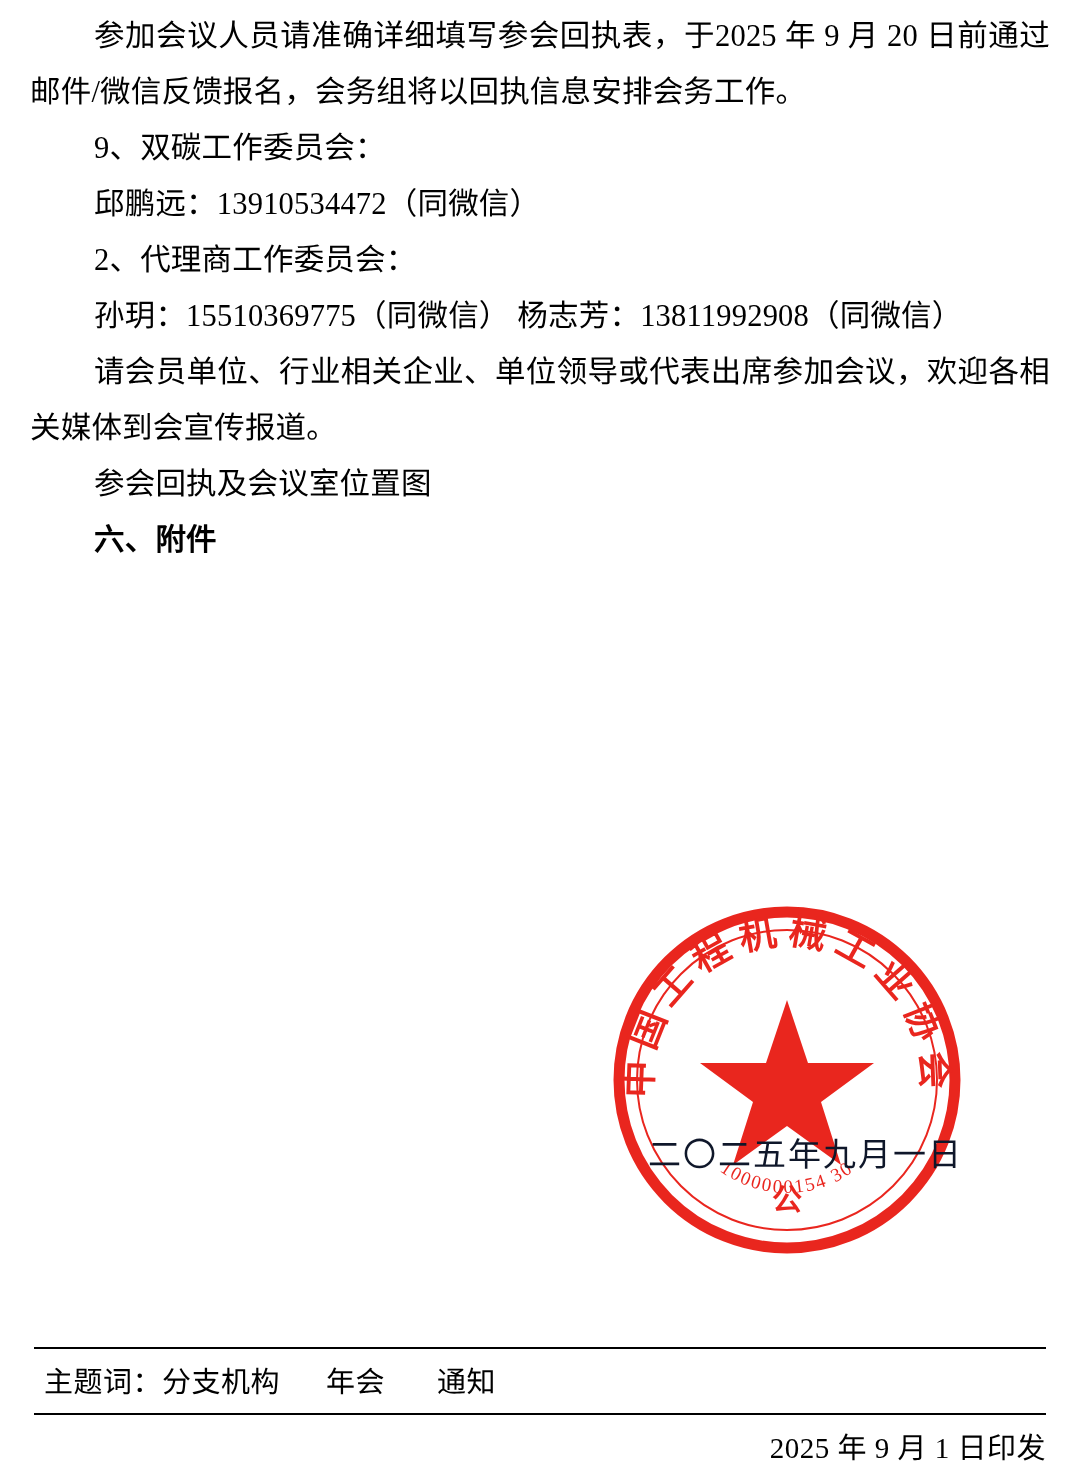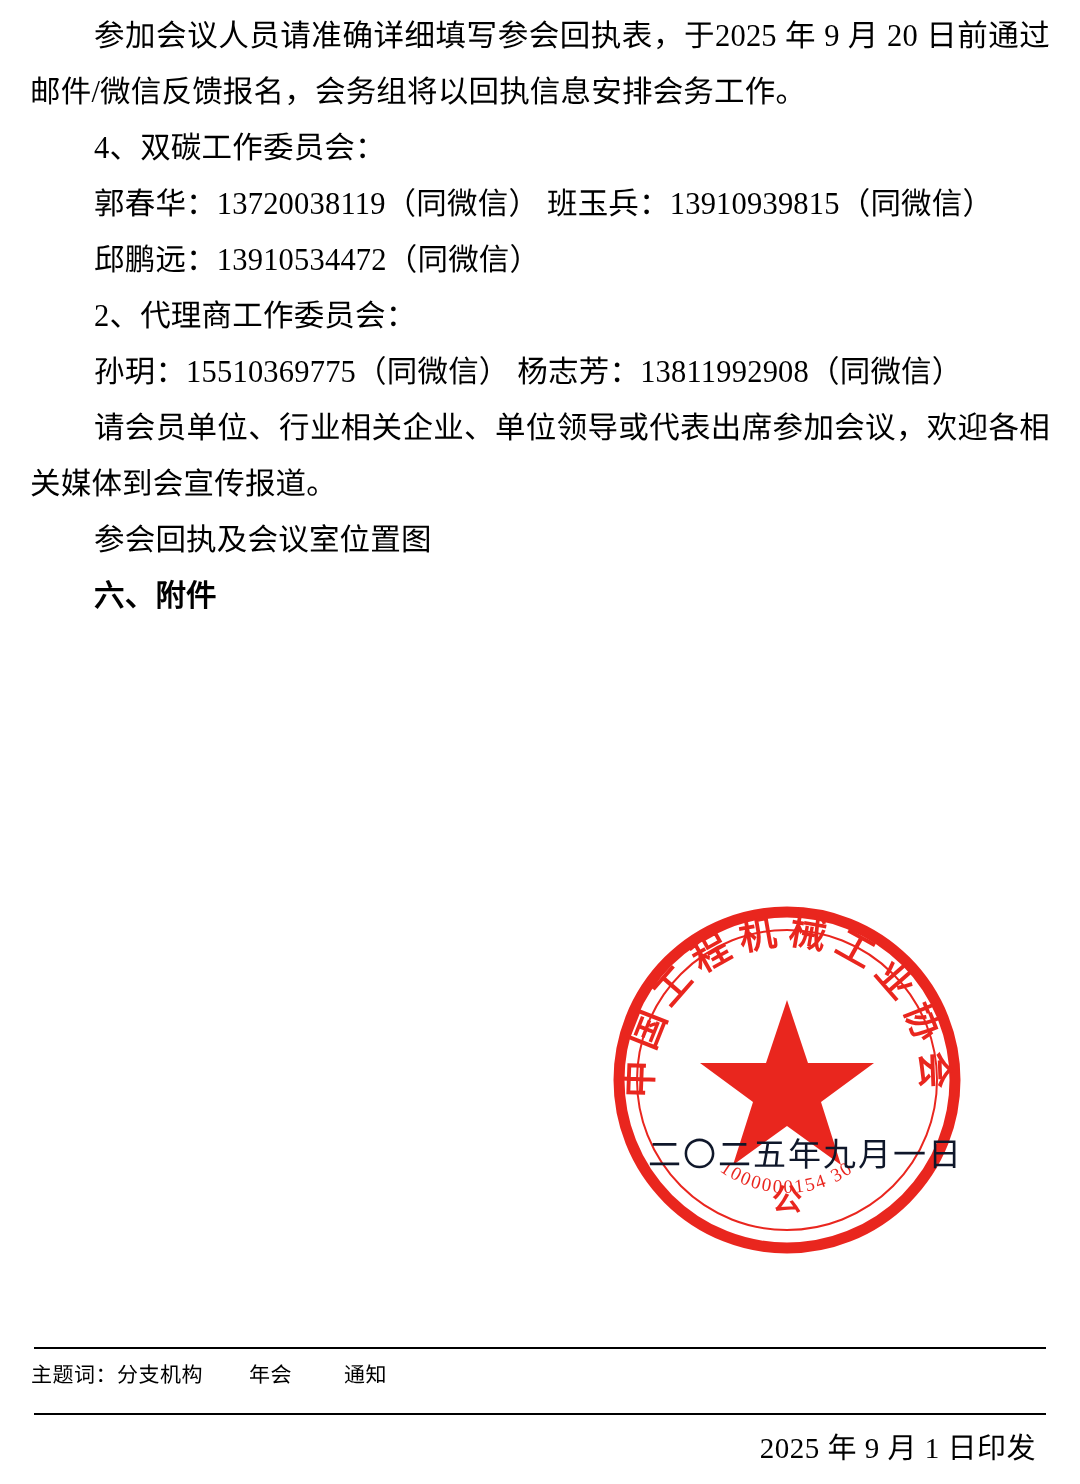--- a/index.html
+++ b/index.html
@@ -82,55 +82,54 @@
   .footer-rule-bottom {
     position: absolute;
     left: 34px;
     top: 1413px;
     width: 1012px;
     height: 2px;
     background: #000000;
   }
   .footer-keywords {
     position: absolute;
-    left: 31px;
+    left: 44px;
     top: 1358px;
-    font-size: 21px;
+    font-size: 29px;
     white-space: nowrap;
     letter-spacing: 0.5px;
   }
   .footer-keywords .gap1 { display: inline-block; width: 46px; }
   .footer-keywords .gap2 { display: inline-block; width: 52px; }
   .footer-issuer {
     position: absolute;
     left: 36px;
     top: 1424px;
     font-size: 29px;
     white-space: nowrap;
     letter-spacing: 0.5px;
   }
   .footer-date {
     position: absolute;
-    right: 44px;
+    right: 34px;
     top: 1424px;
     font-size: 29px;
     white-space: nowrap;
     letter-spacing: 0.5px;
   }
 </style>
 </head>
 <body>
 
 <div class="page">
 
   <div class="body-text">
     <div style="height:8px"></div>
     <p class="para indent">参加会议人员请准确详细填写参会回执表，于2025 年 9 月 20 日前通过邮件/微信反馈报名，会务组将以回执信息安排会务工作。</p>
-    <p class="para indent">4、双碳工作委员会：</p>
-    <p class="para indent">郭春华：13720038119（同微信） 班玉兵：13910939815（同微信）</p>
+    <p class="para indent">9、双碳工作委员会：</p>
     <p class="para indent">邱鹏远：13910534472（同微信）</p>
     <p class="para indent">2、代理商工作委员会：</p>
     <p class="para indent">孙玥：15510369775（同微信） 杨志芳：13811992908（同微信）</p>
     <p class="para indent">请会员单位、行业相关企业、单位领导或代表出席参加会议，欢迎各相关媒体到会宣传报道。</p>
     <p class="para indent">参会回执及会议室位置图</p>
     <p class="para indent heading">六、附件</p>
   </div>
 
   <div class="stamp-wrap">
     <svg class="stamp" viewBox="0 0 350 350" xmlns="http://www.w3.org/2000/svg">

